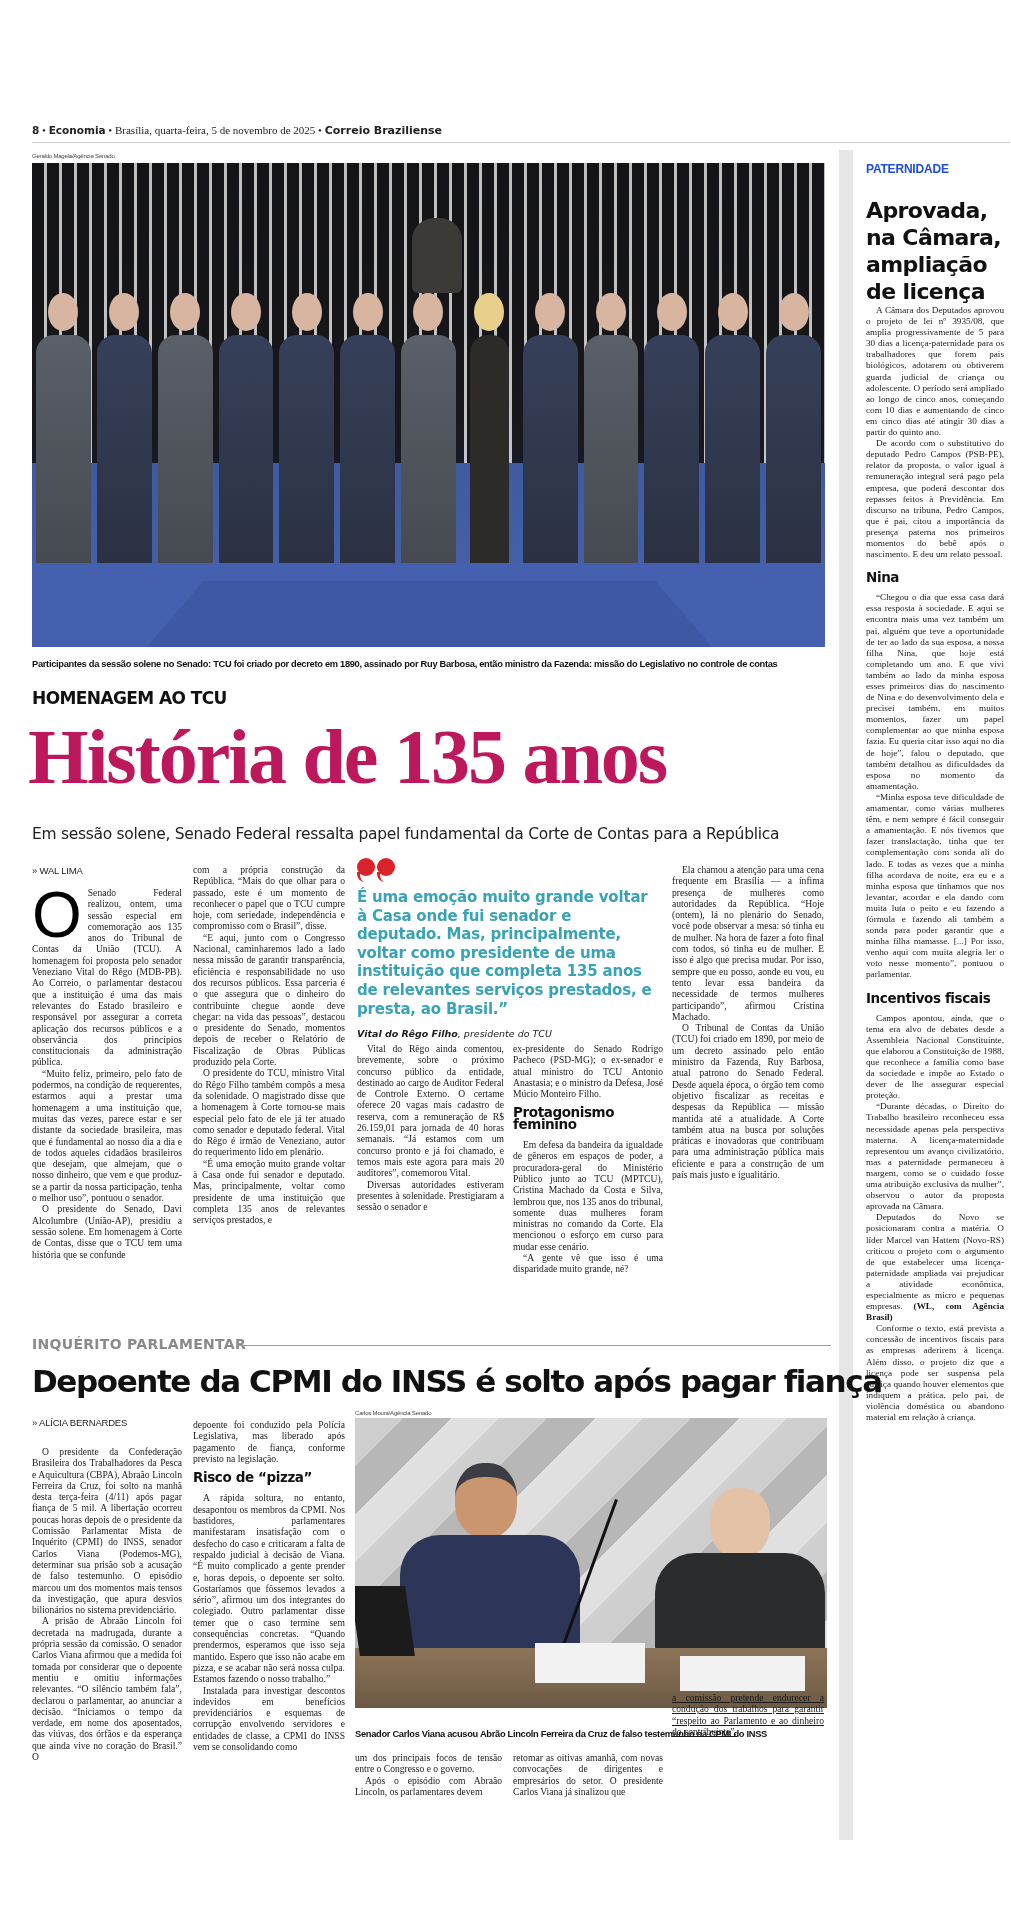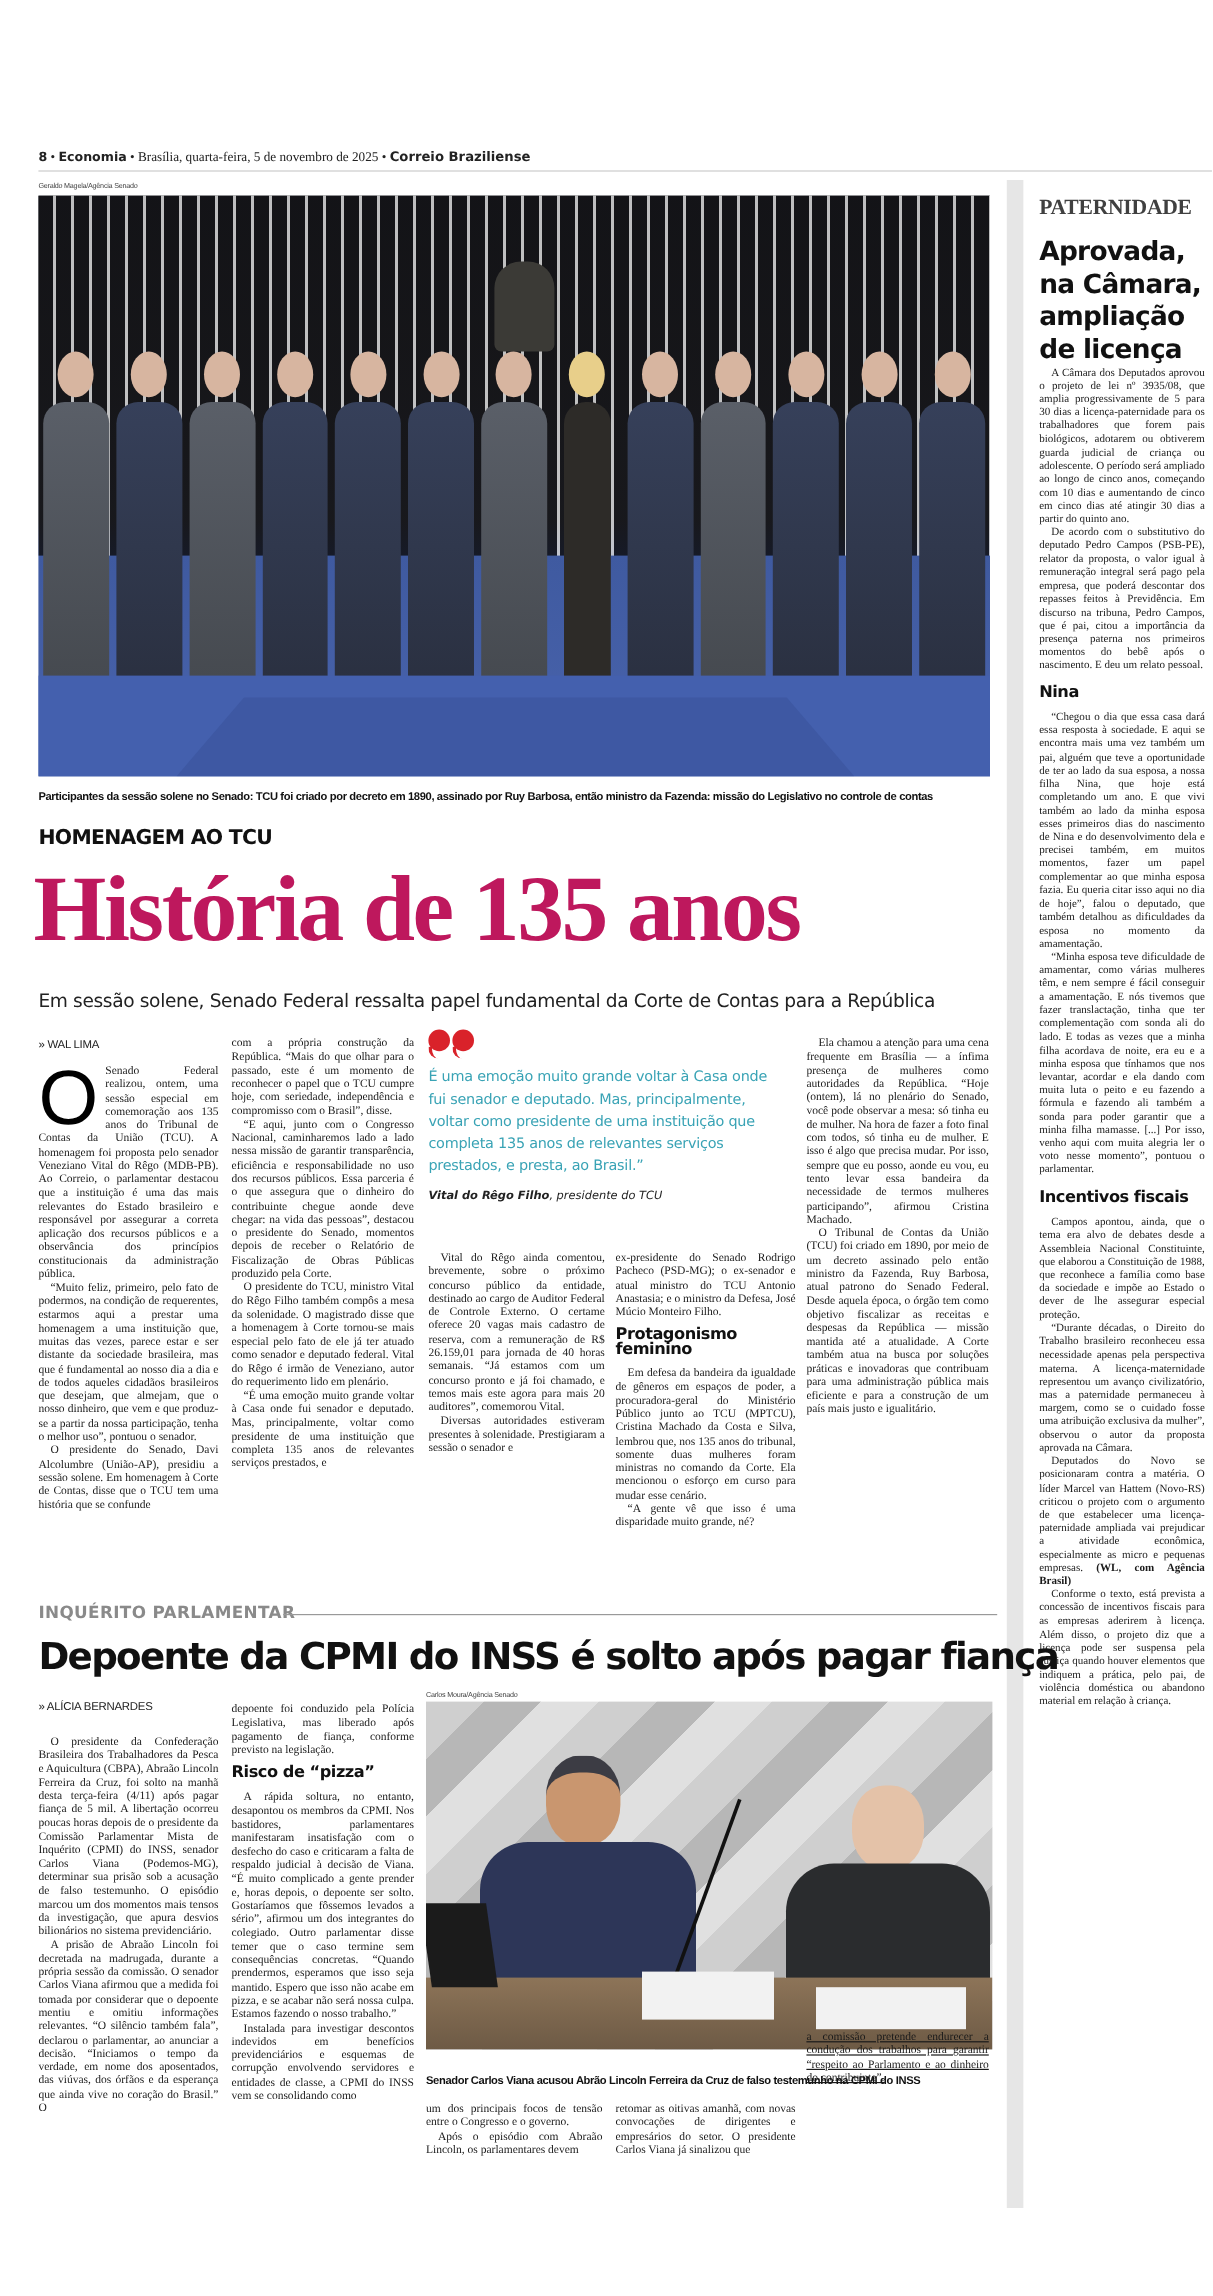--- a/index.html
+++ b/index.html
@@ -42,28 +42,28 @@
   .col p.noindent { text-indent: 0; }
   .dropcap { float: left; font-family: "Liberation Sans", sans-serif; font-size: 64px; line-height: 52px; margin: 2px 6px 0 0; color: #000; font-weight: normal; }
   .subhead { font-family: "DejaVu Sans", sans-serif; font-weight: bold; font-size: 13.5px; color: #111; margin: 8px 0 9px; text-indent: 0 !important; letter-spacing: -0.4px; }
   .col b { font-weight: bold; }
 
   
   .pullquote { position: absolute; left: 357px; top: 858px; width: 300px; }
   .quote-mark { display: flex; gap: 2px; margin-bottom: 12px; }
   .quote-mark span { display: block; width: 18px; height: 18px; border-radius: 50%; background: #d9222a; position: relative; }
   .quote-mark span::after { content: ""; position: absolute; left: 0; bottom: -6px; width: 8px; height: 10px; border-left: 3px solid #d9222a; border-radius: 0 0 0 8px; }
-  .quote-text { font-family: "DejaVu Sans", sans-serif; font-weight: normal; font-size: 12px; line-height: 18.6px; color: #39a3b5; letter-spacing: -0.2px; }
+  .quote-text { font-family: "DejaVu Sans", sans-serif; font-weight: bold; font-size: 15px; line-height: 18.6px; color: #39a3b5; letter-spacing: -0.2px; }
   .quote-attr { font-family: "DejaVu Sans", sans-serif; font-size: 9.5px; color: #222; margin-top: 10px; font-style: italic; }
   .quote-attr b { font-weight: bold; }
 
   
   .sidebar { position: absolute; left: 853px; top: 150px; width: 158px; height: 1690px; background: #ffffff; }
   .sidebar-shade { position: absolute; left: 839px; top: 150px; width: 14px; height: 1690px; background: #e6e6e6; }
-  .side-kicker { position: absolute; left: 866px; top: 162px; font-family: Liberation Serif, serif; font-weight: bold; font-size: 18px; color: #404040; letter-spacing: -0.2px; }
+  .side-kicker { position: absolute; left: 866px; top: 162px; font-family: Liberation Sans, sans-serif; font-weight: bold; font-size: 12px; color: #1d4ed8; letter-spacing: -0.2px; }
   .side-title { position: absolute; left: 866px; top: 197px; width: 140px; font-family: "DejaVu Sans", sans-serif; font-size: 22px; line-height: 27px; color: #111; letter-spacing: -0.6px; }
   .side-col { left: 866px; width: 138px; font-size: 9.2px; line-height: 11.1px; }
 
   
   .section-label { position: absolute; left: 32px; top: 1336px; font-family: "DejaVu Sans", sans-serif; font-size: 14px; color: #8a8a8a; letter-spacing: 0.3px; font-weight: bold; }
   .section-rule { position: absolute; left: 236px; top: 1345px; width: 595px; height: 1px; background: #999; }
   .headline-2 { position: absolute; left: 32px; top: 1366px; font-family: "DejaVu Sans", sans-serif; font-size: 31px; line-height: 1; color: #111; letter-spacing: -1.4px; }
 
   .photo-bottom { position: absolute; left: 355px; top: 1418px; width: 472px; height: 290px; overflow: hidden;
     background: repeating-linear-gradient(135deg, #cfcfcf 0 34px, #b7b7b7 34px 68px, #e0e0e0 68px 102px); }

